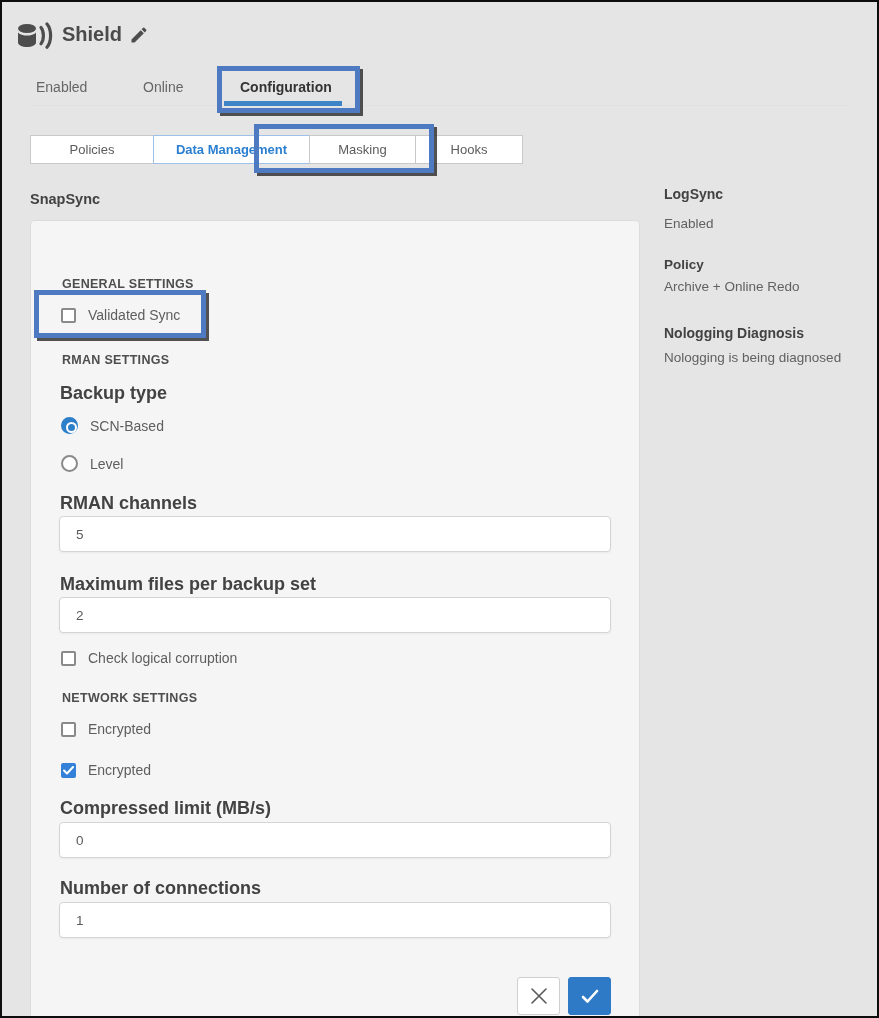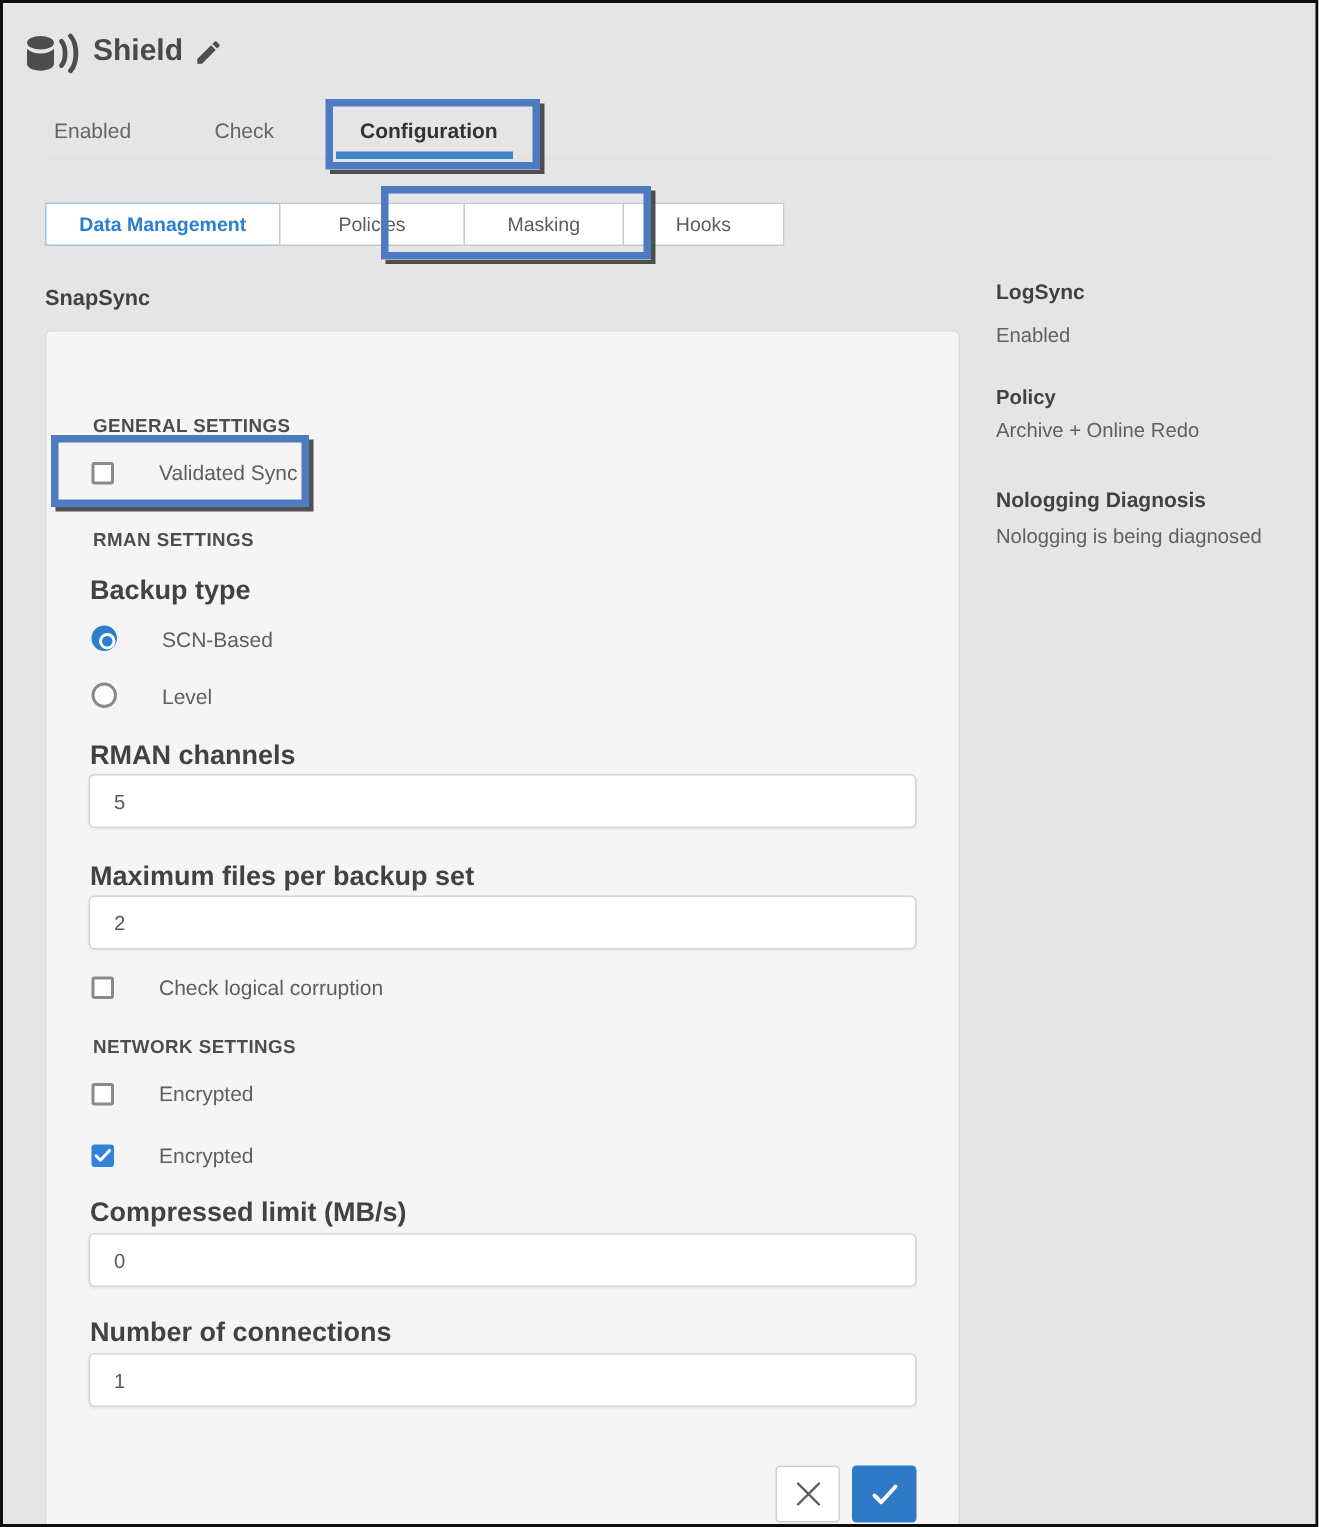--- a/index.html
+++ b/index.html
@@ -38,21 +38,21 @@
   .st-hooks { width:108px; }
 
   
   .snapsync-title { position:absolute; left:28px; top:189px; font-size:14.5px; font-weight:700; color:#424242; }
   .panel {
     position:absolute; left:28px; top:218px; width:610px; height:810px;
     background:#f5f5f5; border:1px solid #dcdcdc; border-radius:4px;
   }
   .sec-heading { position:absolute; left:31px; font-size:12.5px; font-weight:700; color:#4d4d4d; letter-spacing:.3px; }
   .field-label { position:absolute; left:29px; font-size:18px; font-weight:700; color:#424242; }
-  .row { position:absolute; left:30px; display:flex; align-items:center;gap:18px; }
+  .row { position:absolute; left:30px; display:flex; align-items:center; }
   .row-label { font-size:14px; color:#5e5e5e; margin-left:12px; }
 
   .chk { width:15px; height:15px; border:2px solid #8a8a8a; border-radius:2px; background:#fff; flex:0 0 auto; cursor:pointer; }
   .chk.checked { background:#3381d8; border-color:#3381d8; display:flex; align-items:center; justify-content:center; }
   .chk.checked svg { display:block; }
 
   .radio { width:17px; height:17px; border-radius:50%; border:2px solid #8a8a8a; background:#fff; flex:0 0 auto; cursor:pointer; position:relative; }
   .radio.selected { border-color:#2e7fc9; background:#2e7fc9; }
   .radio.selected::after {
     content:""; position:absolute; left:50%; top:50%; width:7px; height:7px; margin:-3.5px 0 0 -3.5px;
@@ -102,28 +102,28 @@
     <path d="M25 5.5 c3.2 3.8 3.2 12.4 0 16.2" fill="none" stroke="#4d4d4d" stroke-width="3.2" stroke-linecap="round"></path>
     <path d="M31 2 c4.8 5.5 4.8 17.7 0 23.2" fill="none" stroke="#4d4d4d" stroke-width="3.2" stroke-linecap="round"></path>
   </svg>
   <h1 class="hdr-title">Shield</h1>
   <svg class="hdr-edit" viewBox="0 0 24 24">
     <path fill="#4d4d4d" d="M3 17.25V21h3.75L17.81 9.94l-3.75-3.75L3 17.25zM20.71 7.04c.39-.39.39-1.02 0-1.41l-2.34-2.34a.9959.9959 0 0 0-1.41 0l-1.83 1.83 3.75 3.75 1.83-1.83z"></path>
   </svg>
 
   <nav class="tabbar">
     <span class="tab tab-timeflow">Enabled</span>
-    <span class="tab tab-status">Check</span>
+    <span class="tab tab-status">Online</span>
     <span class="tab tab-config">Configuration</span>
     <span class="tab-indicator"></span>
   </nav>
 
   <div class="subtabs">
+    <div class="subtab st-policies">Policies</div>
     <div class="subtab st-dm">Data Management</div>
-    <div class="subtab st-policies">Policies</div>
     <div class="subtab st-masking">Masking</div>
     <div class="subtab st-hooks">Hooks</div>
   </div>
 
   <h2 class="snapsync-title">SnapSync</h2>
 
   <div class="panel">
 
     <div class="sec-heading" style="top:56px">GENERAL SETTINGS</div>
 

